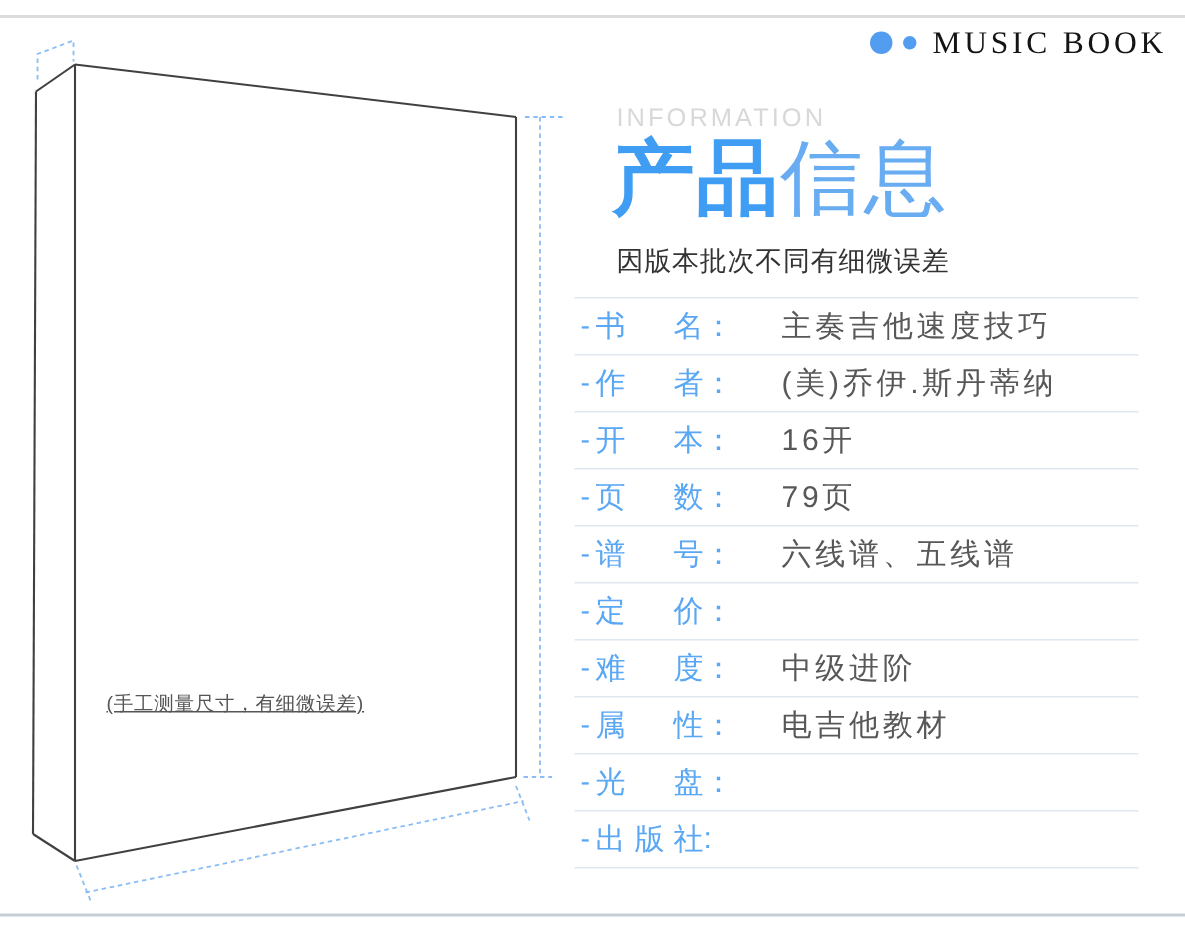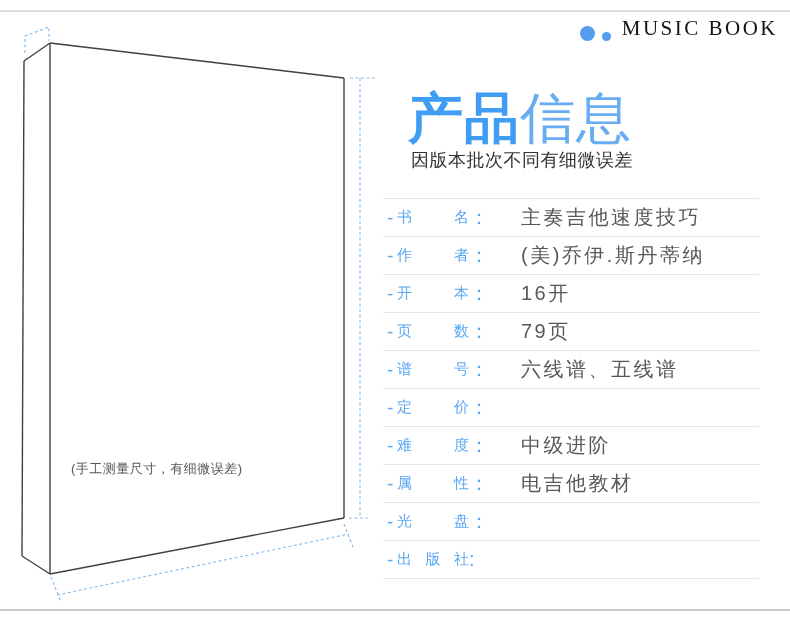--- a/index.html
+++ b/index.html
@@ -33,27 +33,28 @@
     width: 400px; height: 625px;
   }
 
   .measure-note {
     position: absolute;
     left: 71px; top: 460px;
     font-size: 13px;
     color: #555;
     letter-spacing: 0.5px;
     white-space: nowrap;
+    text-decoration: underline;
   }
 
   .brand {
     position: absolute;
     top: 16px; right: 12px;
     display: flex;
-    align-items: flex-end;
+    align-items: center;
   }
   .brand .dot-large {
     width: 15px; height: 15px;
     border-radius: 50%;
     background: var(--dot-color, #539df0);
   }
   .brand .dot-small {
     width: 9px; height: 9px;
     border-radius: 50%;
     background: var(--dot-color, #539df0);
@@ -89,21 +90,21 @@
     font-weight: bold;
     color: var(--accent, #3f9ef3);
   }
   .page-title .t-light {
     font-weight: normal;
     color: var(--accent-light, #68acf2);
   }
 
   .subtitle {
     position: absolute;
-    left: 411px; top: 148px;
+    left: 411px; top: 162px;
     font-size: 18px;
     color: #333;
     letter-spacing: 0.5px;
     white-space: nowrap;
   }
 
   .spec-list {
     position: absolute;
     left: 383px; top: 198px;
     width: 376px;
@@ -119,21 +120,21 @@
   }
   .spec-row .dash {
     width: 10px;
     color: var(--label-blue, #5aa7f3);
     font-size: 19px;
     flex: none;
   }
   .spec-row .label {
     display: inline-block;
     width: 72px;
-    font-size: 15px;
+    font-size: 20px;
     color: var(--label-blue, #5aa7f3);
     text-align: justify;
     text-align-last: justify;
     flex: none;
     white-space: nowrap;
   }
   .spec-row .colon {
     font-size: 20px;
     color: var(--label-blue, #5aa7f3);
     flex: none;
@@ -181,20 +182,21 @@
   </svg>
 
   <div class="measure-note">(手工测量尺寸，有细微误差)</div>
 
   <div class="brand">
     <span class="dot-large"></span>
     <span class="dot-small"></span>
     <span class="brand-text">MUSIC BOOK</span>
   </div>
 
+  <div class="watermark">INFORMATION</div>
 
   <div class="page-title">
     <span class="t-strong">产品</span><span class="t-light">信息</span>
   </div>
 
   <div class="subtitle">因版本批次不同有细微误差</div>
 
   <div class="spec-list">
     <div class="spec-row">
       <span class="dash">-</span>

